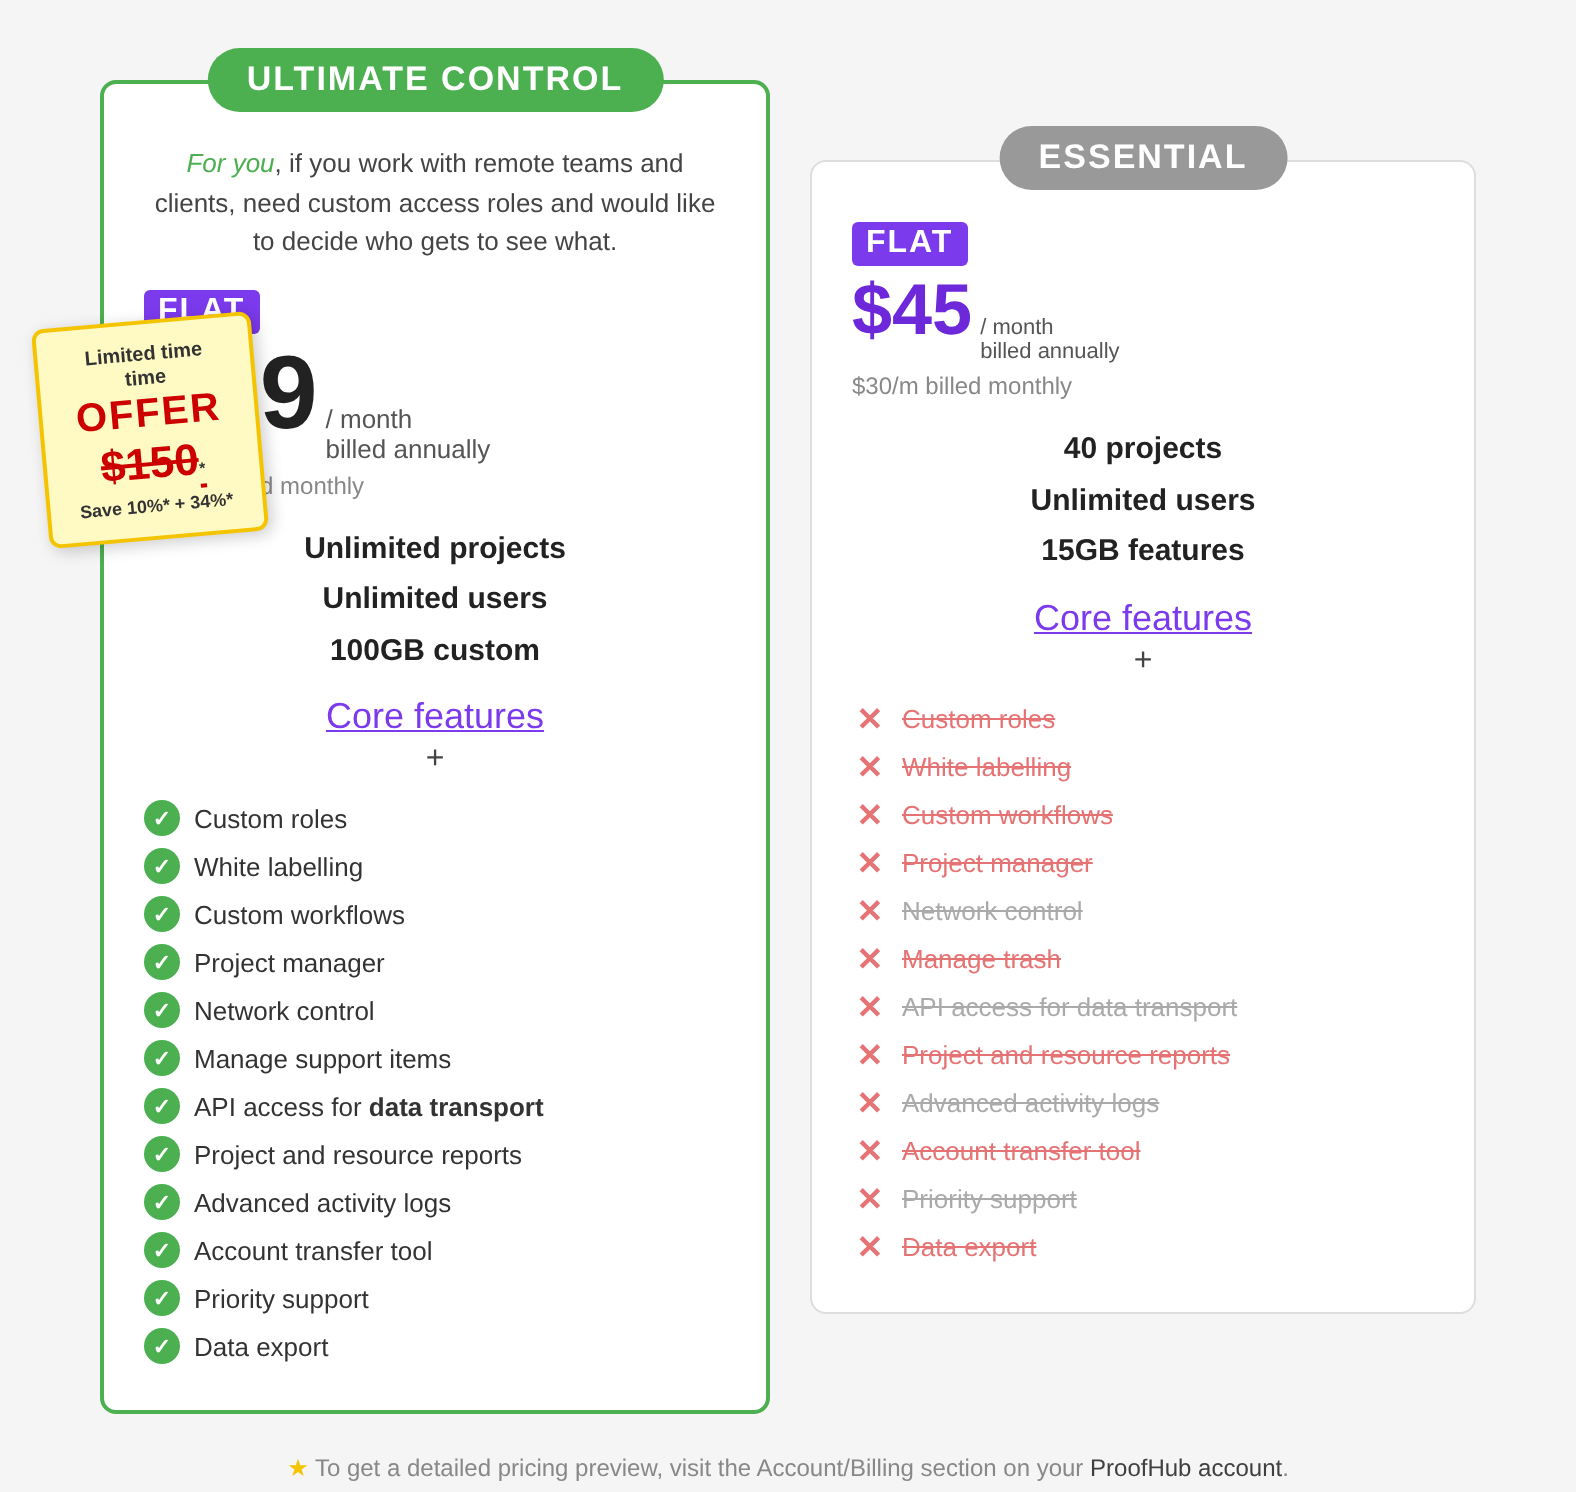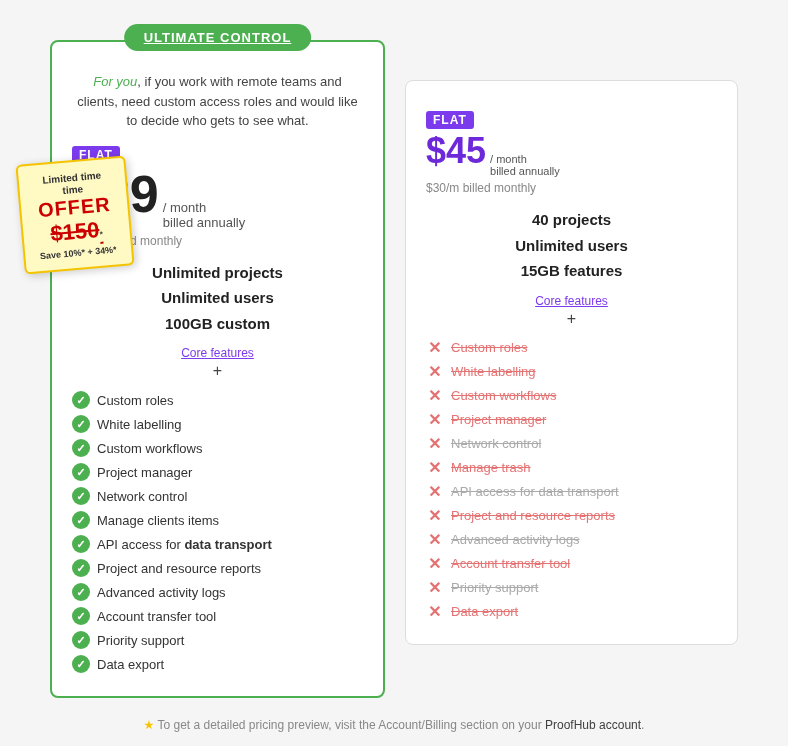--- a/index.html
+++ b/index.html
@@ -43,24 +43,23 @@
     }
 
     .plan-badge-top {
       position: absolute;
       top: -18px;
       left: 50%;
       transform: translateX(-50%);
       padding: 6px 20px;
       border-radius: 20px;
       font-weight: bold;
-      font-size: 13px;
+      font-size: 17px;
       letter-spacing: 1px;
       white-space: nowrap;
-      text-decoration: underline;
     }
     .badge-ultimate {
       background: #4caf50;
       color: #fff;
     }
     .badge-essential {
       background: #999;
       color: #fff;
     }
 
@@ -74,21 +73,21 @@
     }
     .plan-description em {
       color: #4caf50;
       font-style: italic;
     }
 
     .flat-tag {
       display: inline-block;
       background: #7c3aed;
       color: #fff;
-      font-size: 12px;
+      font-size: 16px;
       font-weight: bold;
       padding: 2px 7px;
       border-radius: 3px;
       margin-bottom: 4px;
       letter-spacing: 1px;
     }
 
     .price-row {
       display: flex;
       align-items: baseline;
@@ -126,21 +125,21 @@
       text-align: center;
       font-size: 15px;
       line-height: 1.7;
       color: #222;
       margin-bottom: 10px;
     }
 
     .core-link {
       color: #7c3aed;
       text-align: center;
-      font-size: 12px;
+      font-size: 18px;
       display: block;
       margin-bottom: 2px;
     }
     .plus-sign {
       text-align: center;
       font-size: 16px;
       color: #444;
       display: block;
       margin-bottom: 8px;
     }
@@ -311,21 +310,21 @@
         <li>
             <span class="check-icon"></span>
             <span>Project manager</span>
           </li>
         <li>
             <span class="check-icon"></span>
             <span>Network control</span>
           </li>
         <li>
             <span class="check-icon"></span>
-            <span>Manage clients items</span>
+            <span>Manage support items</span>
           </li>
         <li>
             <span class="check-icon"></span>
             <span>API access for <strong>data transport</strong></span>
           </li>
         <li>
             <span class="check-icon"></span>
             <span>Project and resource reports</span>
           </li>
         <li>
@@ -341,20 +340,21 @@
             <span>Priority support</span>
           </li>
         <li>
             <span class="check-icon"></span>
             <span>Data export</span>
           </li>
       </ul>
     </div>
 
     <div class="plan-card plan-essential">
+      <div class="plan-badge-top badge-essential">ESSENTIAL</div>
 
       <span class="flat-tag" style="margin-top:10px;display:inline-block;">FLAT</span>
       <div class="price-row">
         <span class="price-main-sm">$45</span>
         <div class="price-per" style="font-size:11px;">
           <span>/ month</span>
           <span>billed annually</span>
         </div>
       </div>
       <div class="price-monthly">$30/m billed monthly</div>

